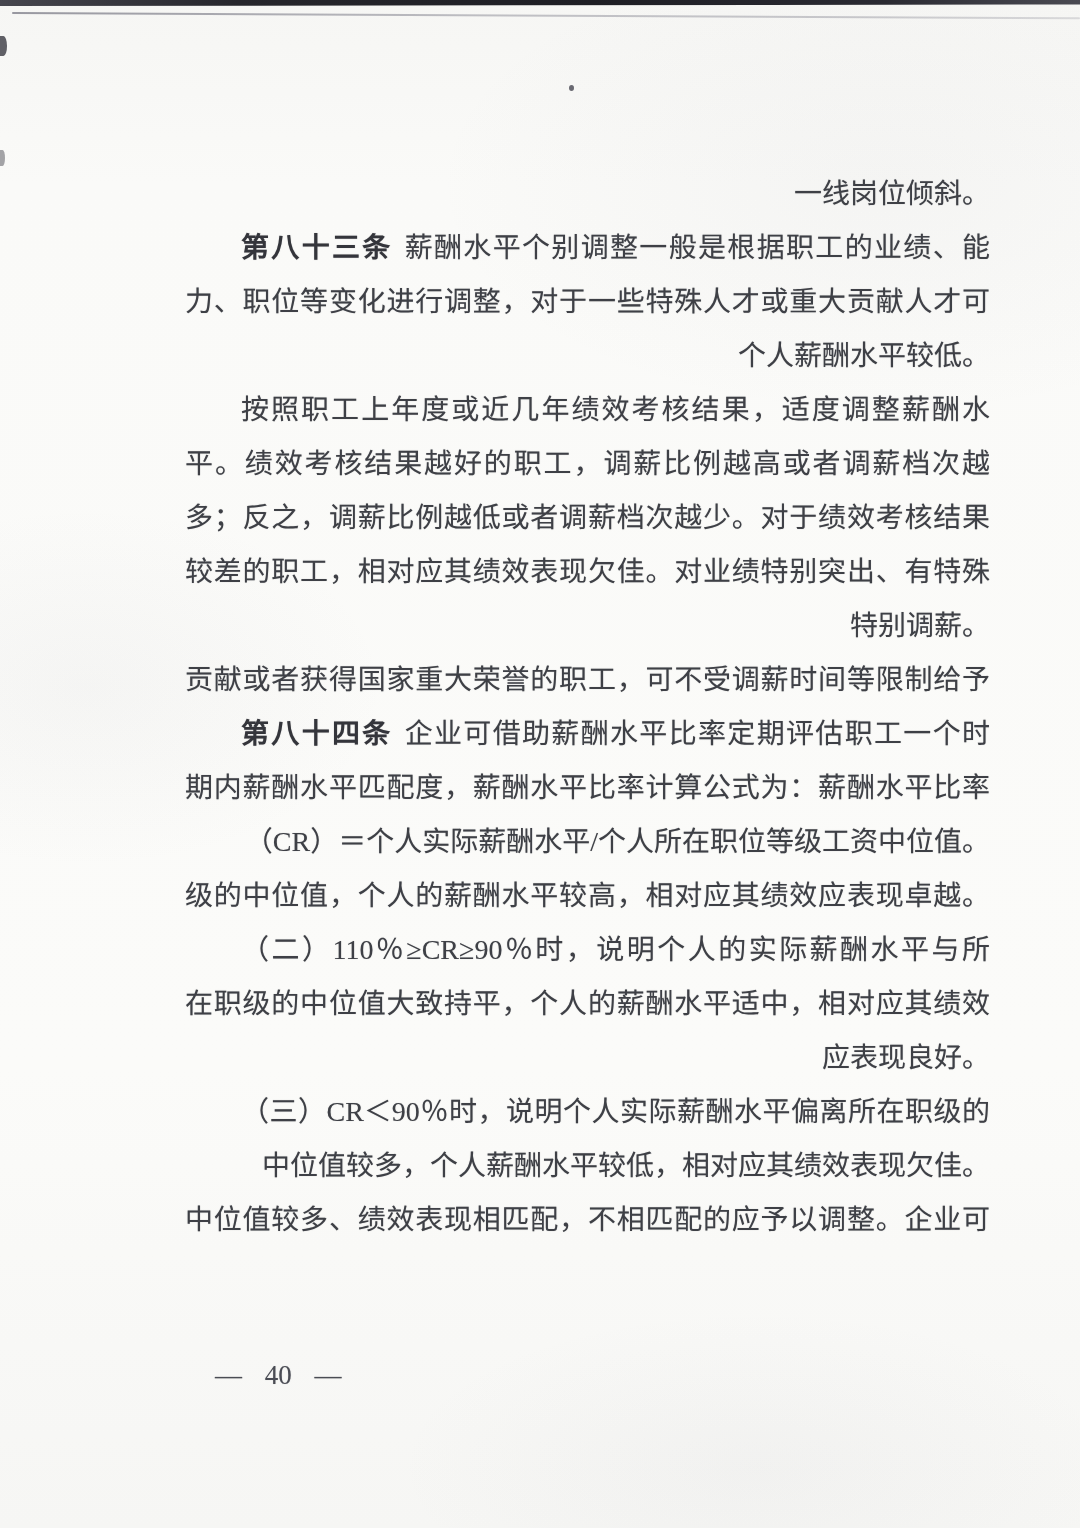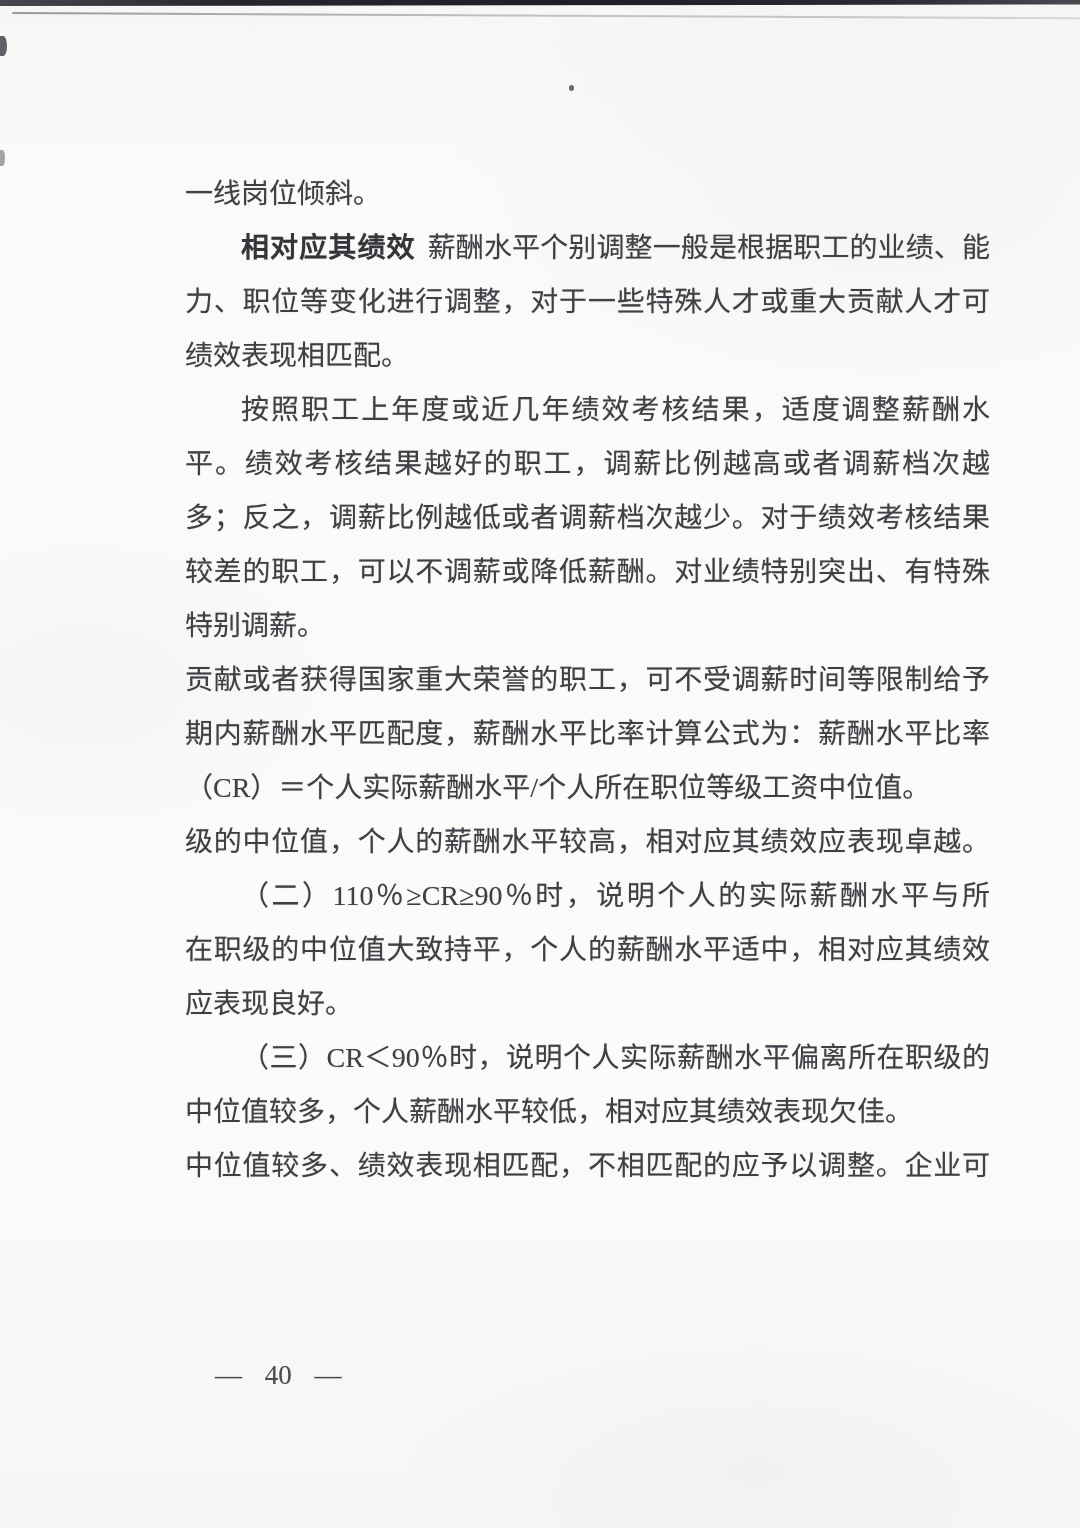--- a/index.html
+++ b/index.html
@@ -39,21 +39,21 @@
 
   .text-block{
     position:absolute;left:185px;top:167px;width:805px;
     font-size:28px;color:#3e4046;
     text-shadow:0 0 1px rgba(62,64,70,.35);
     filter:blur(.3px);
   }
   .line{
     height:54px;line-height:54px;
     white-space:nowrap;
-    text-align:left;
+    text-align:right;
   }
   .line.just{
     white-space:normal;
     text-align:justify;
     text-align-last:justify;
     height:54px;overflow:hidden;
   }
   .line.indent{padding-left:56px;}
   .line b{font-weight:700;color:#34353b;margin-right:12px;letter-spacing:1px;}
 
@@ -70,29 +70,30 @@
 
 <div class="sheet">
   <div class="scan-top"></div>
   <div class="paper-edge"></div>
   <div class="speck s1"></div>
   <div class="speck s2"></div>
   <div class="speck dot"></div>
 
   <div class="text-block">
       <div class="line"><span>一线岗位倾斜。</span></div>
-      <div class="line indent just"><b>相对应其绩效</b><span>薪酬水平个别调整一般是根据职工的业绩、能</span></div>
+      <div class="line indent just"><b>第八十三条</b><span>薪酬水平个别调整一般是根据职工的业绩、能</span></div>
       <div class="line just"><span>力、职位等变化进行调整，对于一些特殊人才或重大贡献人才可</span></div>
-      <div class="line"><span>绩效表现相匹配。</span></div>
+      <div class="line"><span>个人薪酬水平较低。</span></div>
       <div class="line indent just"><span>按照职工上年度或近几年绩效考核结果，适度调整薪酬水</span></div>
       <div class="line just"><span>平。绩效考核结果越好的职工，调薪比例越高或者调薪档次越</span></div>
       <div class="line just"><span>多；反之，调薪比例越低或者调薪档次越少。对于绩效考核结果</span></div>
-      <div class="line just"><span>较差的职工，可以不调薪或降低薪酬。对业绩特别突出、有特殊</span></div>
+      <div class="line just"><span>较差的职工，相对应其绩效表现欠佳。对业绩特别突出、有特殊</span></div>
       <div class="line"><span>特别调薪。</span></div>
       <div class="line just"><span>贡献或者获得国家重大荣誉的职工，可不受调薪时间等限制给予</span></div>
+      <div class="line indent just"><b>第八十四条</b><span>企业可借助薪酬水平比率定期评估职工一个时</span></div>
       <div class="line just"><span>期内薪酬水平匹配度，薪酬水平比率计算公式为：薪酬水平比率</span></div>
       <div class="line"><span>（CR）＝个人实际薪酬水平/个人所在职位等级工资中位值。</span></div>
       <div class="line just"><span>级的中位值，个人的薪酬水平较高，相对应其绩效应表现卓越。</span></div>
       <div class="line indent just"><span>（二）110％≥CR≥90％时，说明个人的实际薪酬水平与所</span></div>
       <div class="line just"><span>在职级的中位值大致持平，个人的薪酬水平适中，相对应其绩效</span></div>
       <div class="line"><span>应表现良好。</span></div>
       <div class="line indent just"><span>（三）CR＜90％时，说明个人实际薪酬水平偏离所在职级的</span></div>
       <div class="line"><span>中位值较多，个人薪酬水平较低，相对应其绩效表现欠佳。</span></div>
       <div class="line just"><span>中位值较多、绩效表现相匹配，不相匹配的应予以调整。企业可利</span></div>
     </div>

